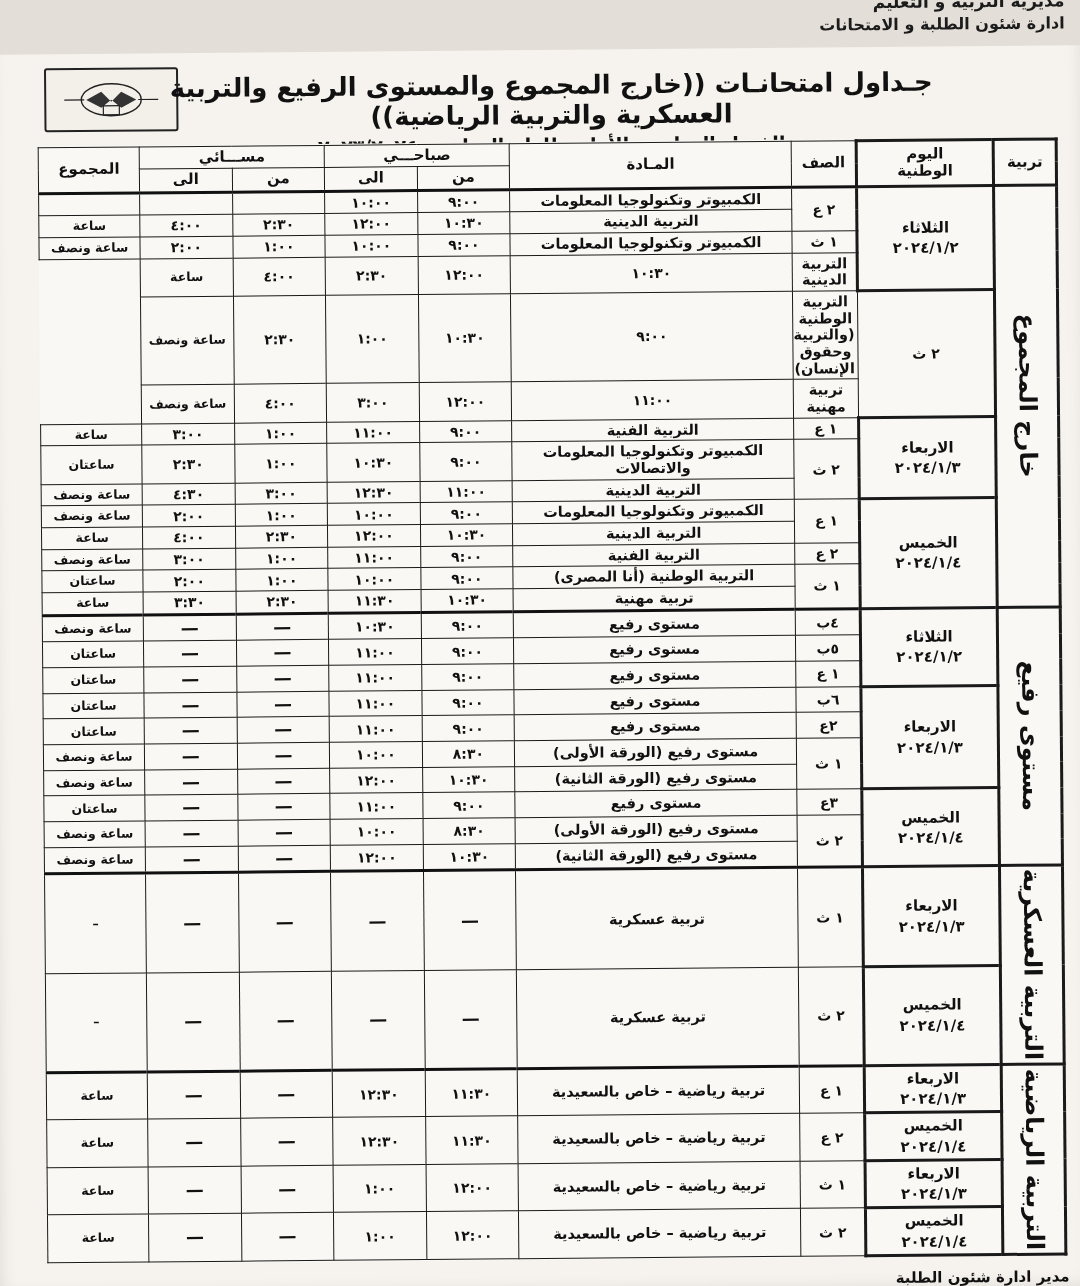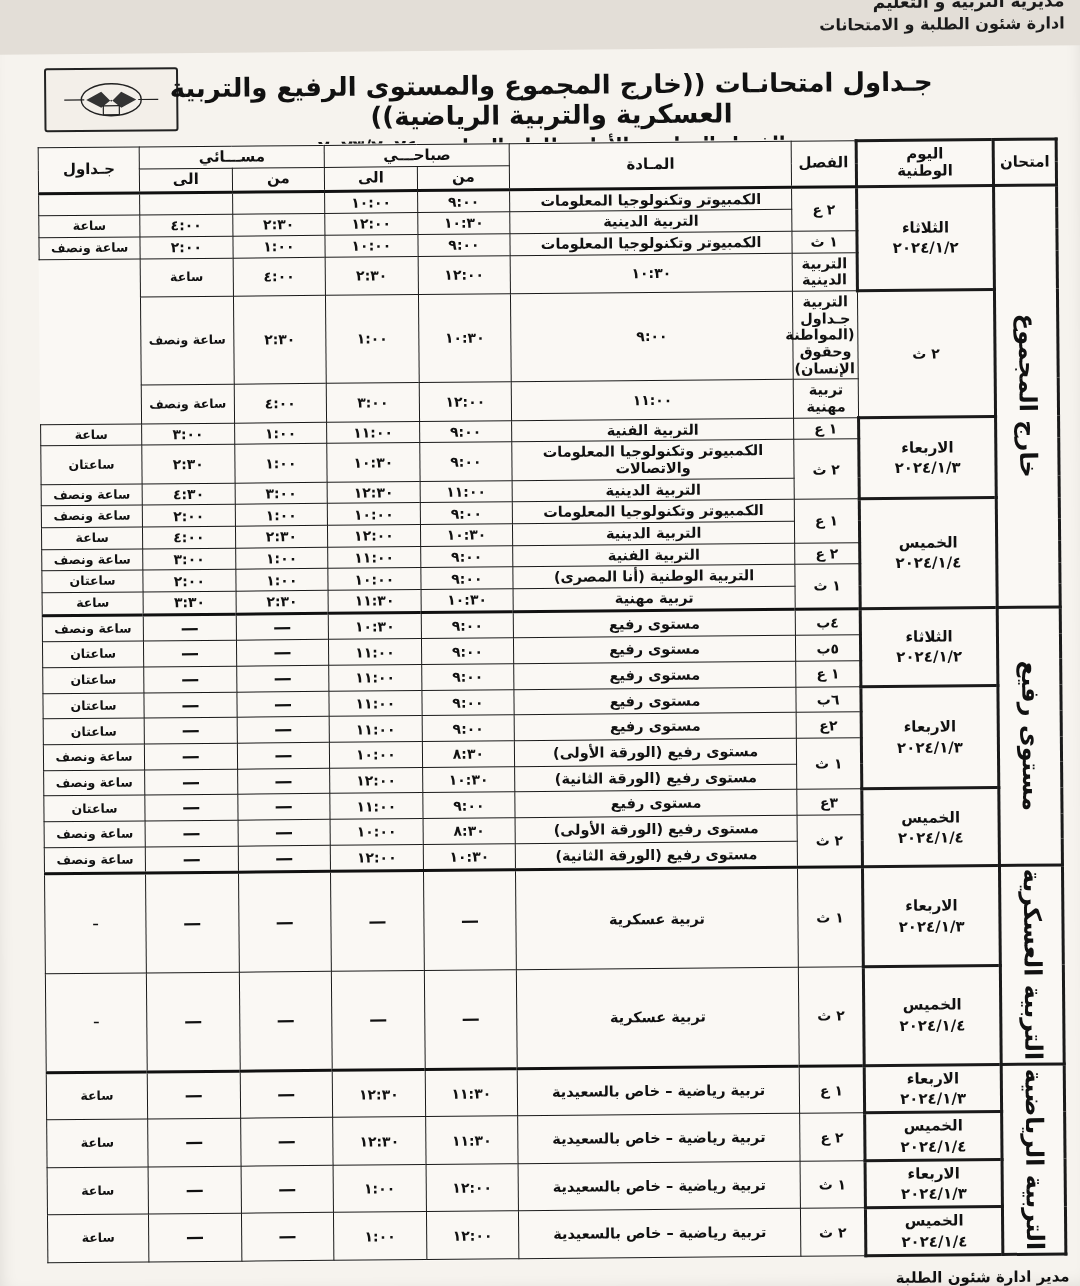--- a/index.html
+++ b/index.html
@@ -122,28 +122,28 @@
         <col class="hcol-class">
         <col class="hcol-subj">
       <col class="hcol-t">
         <col class="hcol-t">
         <col class="hcol-t">
         <col class="hcol-t">
         <col class="hcol-dur">
     </colgroup>
     <thead>
       <tr>
-        <th rowspan="2" class="thick">امتحان</th>
+        <th rowspan="2" class="thick">تربية</th>
         <th rowspan="2" class="thick" style="white-space:pre-line">اليوم
 الوطنية</th>
-        <th rowspan="2">الفصل</th>
+        <th rowspan="2">الصف</th>
         <th rowspan="2">المـادة</th>
         <th colspan="2">صباحـــي</th>
         <th colspan="2">مســـائي</th>
-        <th rowspan="2">جـداول</th>
+        <th rowspan="2">المجموع</th>
       </tr>
       <tr>
         <th>من</th>
         <th>الى</th>
         <th>من</th>
         <th>الى</th>
       </tr>
     </thead>
     <tbody id="tbody">
         <tr class="grp-top">
@@ -178,21 +178,21 @@
         <tr>
           <td class="subj">التربية الدينية</td>
           <td>١٠:٣٠</td>
           <td>١٢:٠٠</td>
           <td>٢:٣٠</td>
           <td>٤:٠٠</td>
           <td class="small">ساعة</td>
         </tr>
         <tr>
           <td rowspan="2">٢ ث</td>
-          <td class="subj">التربية جـداول (المواطنة وحقوق الإنسان)</td>
+          <td class="subj">التربية الوطنية (والتربية وحقوق الإنسان)</td>
           <td>٩:٠٠</td>
           <td>١٠:٣٠</td>
           <td>١:٠٠</td>
           <td>٢:٣٠</td>
           <td class="small">ساعة ونصف</td>
         </tr>
         <tr>
           <td class="subj">تربية مهنية</td>
           <td>١١:٠٠</td>
           <td>١٢:٠٠</td>

